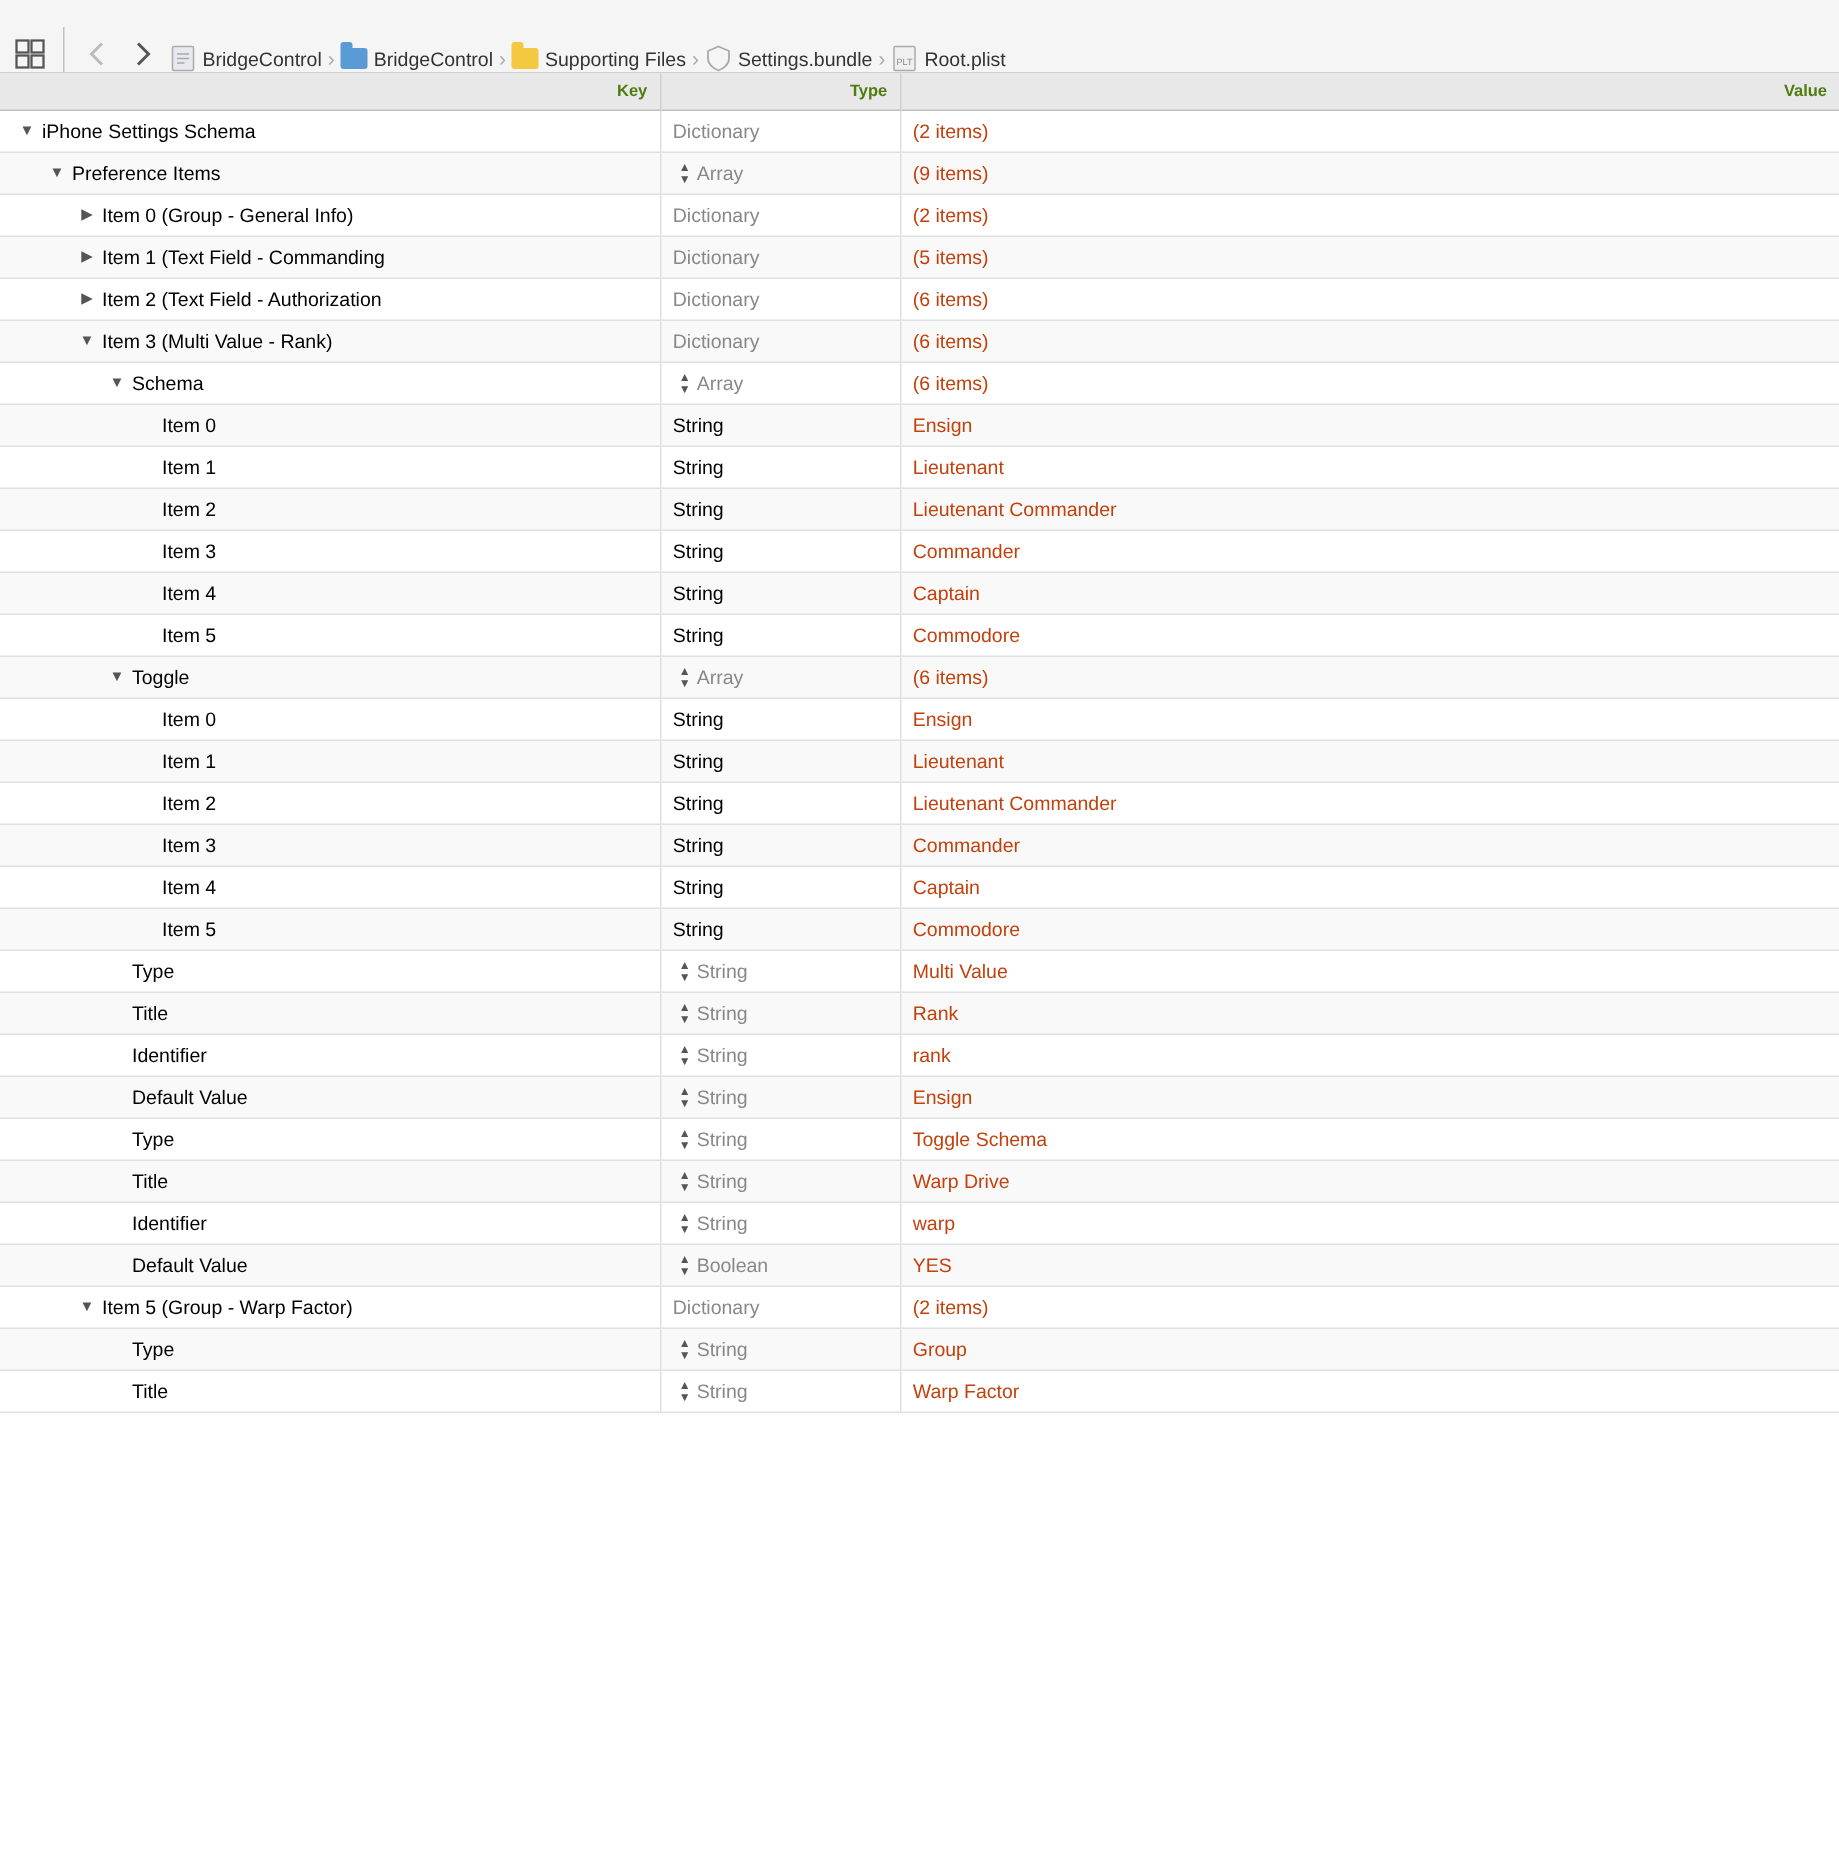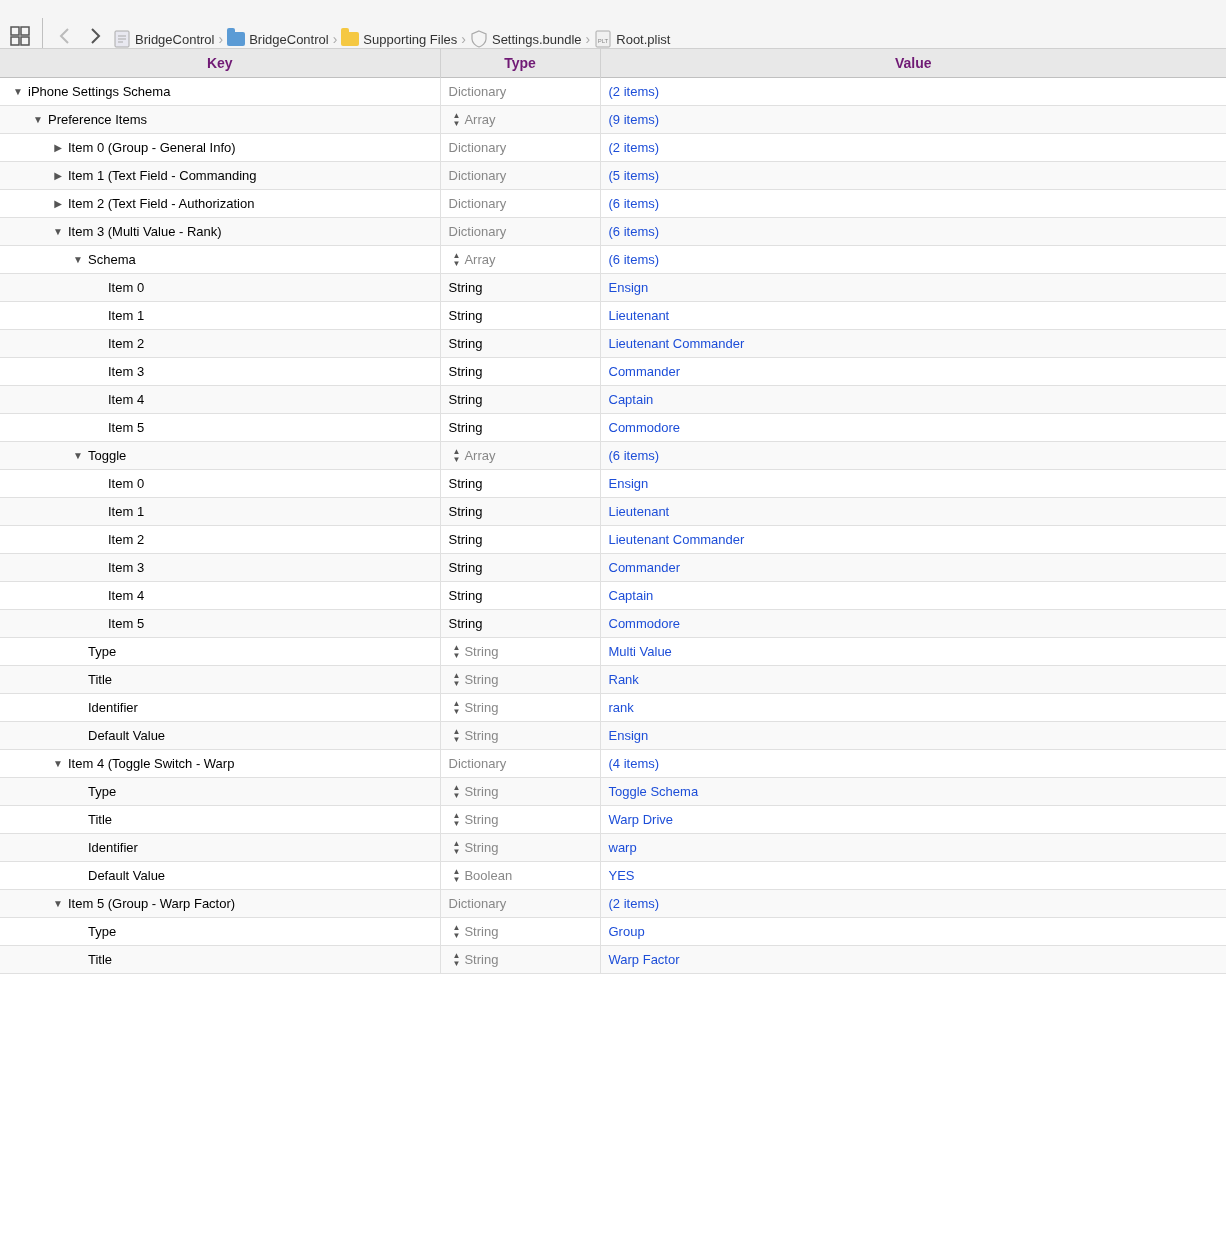--- a/index.html
+++ b/index.html
@@ -80,26 +80,26 @@
     
     .plist-table {
       width: 100%;
       border-collapse: collapse;
     }
     .plist-table thead tr {
       background: #e8e8e8;
       border-bottom: 1px solid #c0c0c0;
     }
     .plist-table thead th {
-      text-align: center;
+      text-align: right;
       padding: 6px 8px;
       font-weight: 600;
-      font-size: 14px;
+      font-size: 11px;
       border-right: 1px solid #d0d0d0;
-      color: #701a75;
+      color: #4d7c0f;
     }
     .plist-table thead th:last-child { border-right: none; }
     .plist-table tbody tr {
       border-bottom: 1px solid #e0e0e0;
     }
     .plist-table tbody tr:nth-child(even) {
       background: #f9f9f9;
     }
     .plist-table tbody tr:nth-child(odd) {
       background: #ffffff;
@@ -140,21 +140,21 @@
       display: inline-flex;
       flex-direction: column;
       line-height: 1;
       font-size: 8px;
       color: #555;
       cursor: pointer;
       margin-left: 4px;
     }
 
     .type-cell { color: #888; }
-    .value-cell { color: #1d4ed8; }
+    .value-cell { color: #c2410c; }
 
     .key-label { color: #000; }
   </style>
 </head>
 <body>
 
 <div class="toolbar">
   <div class="toolbar-grid-icon">
     <svg width="20" height="20" viewBox="0 0 20 20">
       <rect x="1" y="1" width="8" height="8" fill="none" stroke="#555" stroke-width="1.5"></rect>
@@ -607,35 +607,20 @@
             <span class="sort-arrows">▲<br>▼</span>
             <span style="width: 4px;"></span>
             <span>String</span>
           </div>
         </td>
         <td class="col-value value-cell">Ensign</td>
       </tr>
       <tr>
         <td class="col-key">
           <div class="key-cell">
-            <span class="indent" style="width: 40px;"></span>
-            <span class="triangle down"></span>
-            <span class="key-label">Item 4 (Toggle Switch - Warp</span>
-          </div>
-        </td>
-        <td class="col-type type-cell">
-          <div style="display: flex; align-items: center;">
-            <span>Dictionary</span>
-          </div>
-        </td>
-        <td class="col-value value-cell">(4 items)</td>
-      </tr>
-      <tr>
-        <td class="col-key">
-          <div class="key-cell">
             <span class="indent" style="width: 60px;"></span>
             <span class="triangle none"></span>
             <span class="key-label">Type</span>
           </div>
         </td>
         <td class="col-type type-cell">
           <div style="display: flex; align-items: center;">
             <span class="sort-arrows">▲<br>▼</span>
             <span style="width: 4px;"></span>
             <span>String</span>

